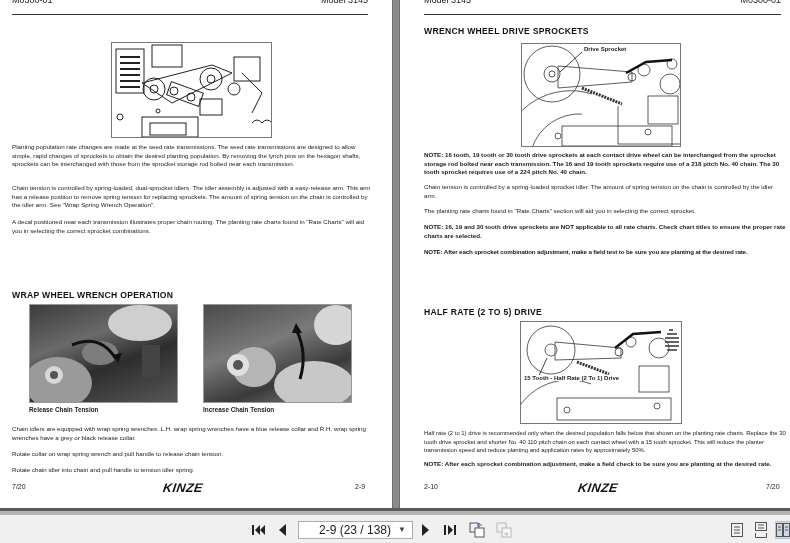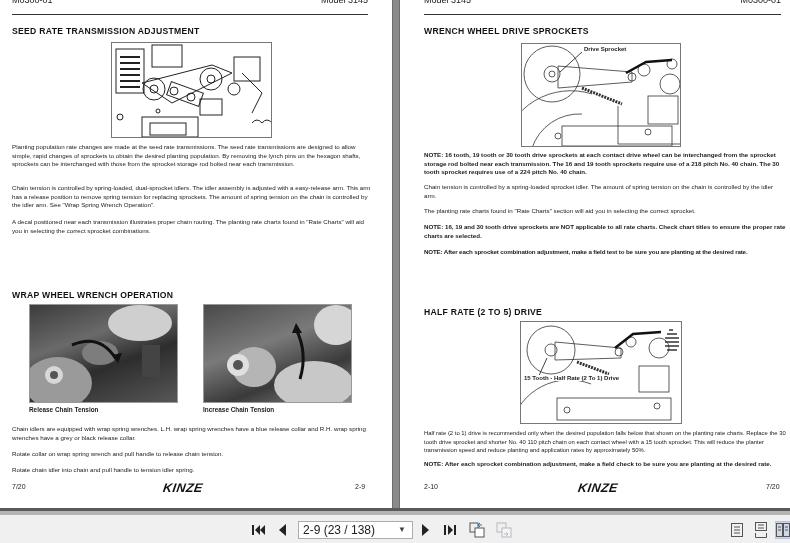--- a/index.html
+++ b/index.html
@@ -20,36 +20,35 @@
   .caption { position: absolute; font-size: 6.4px; font-weight: bold; color: #1a1a1a; }
   .footer-left, .footer-right { position: absolute; font-size: 7px; color: #222; }
   .kinze { position: absolute; font-size: 12.5px; font-weight: bold; font-style: italic; letter-spacing: 0.5px; color: #111; transform: skewX(-8deg); }
 
   .figure { position: absolute; border: 1px solid #777; background: #fff; overflow: hidden; }
   .photo { position: absolute; border: 1px solid #999; overflow: hidden; }
 
   .toolbar { position: absolute; left: 0; top: 508px; width: 790px; height: 35px; background: #f0f0f0; border-top: 3px solid #5a5a5a; }
   .toolbar::before { content: ""; position: absolute; left: 0; top: 0; width: 790px; height: 4px; background: #b4b4b4; }
   .nav-btn { position: absolute; top: 12px; height: 14px; display: flex; align-items: center; justify-content: center; cursor: pointer; }
-  .page-select { position: absolute; left: 298px; top: 10px; width: 115px; height: 18px; background: #fff; border: 1px solid #adadad; font-size: 12px; line-height: 16px; padding-left: 4px; color: #222; }
+  .page-select { position: absolute; left: 298px; top: 10px; width: 115px; height: 18px; background: #fff; border: 1px solid #adadad; font-size: 12px; line-height: 16px; padding-left: 20px; color: #222; }
   .page-select .caret { position: absolute; right: 6px; top: 0; font-size: 8px; color: #444; }
   .view-btn { position: absolute; top: 10px; width: 18px; height: 18px; display: flex; align-items: center; justify-content: center; cursor: pointer; }
   .view-btn.active { background: #cfd7e6; border: 1px solid #b8c3d8; }
 </style>
 </head>
 <body>
 
 <div class="viewer">
 
   <div class="page left">
     <div class="hdr" style="left:12px;">M0300-01</div>
     <div class="hdr" style="right:24px;">Model 3145</div>
     <div class="rule" style="left:12px; width:356px;"></div>
 
-    <div class="sec-title" style="left:12px; top:26px;">SEED RATE TRANSMISSION ADJUSTMENT</div>
 
     <div class="figure" style="left:111px; top:42px; width:161px; height:96px;">
       <svg width="161" height="96" viewBox="0 0 161 96">
         <g fill="none" stroke="#222" stroke-width="1">
           <rect x="4" y="6" width="28" height="44"></rect>
           <line x1="8" y1="14" x2="28" y2="14" stroke-width="2"></line>
           <line x1="8" y1="20" x2="28" y2="20" stroke-width="2"></line>
           <line x1="8" y1="26" x2="28" y2="26" stroke-width="2"></line>
           <line x1="8" y1="32" x2="28" y2="32" stroke-width="2"></line>
           <line x1="8" y1="38" x2="28" y2="38" stroke-width="2"></line>

